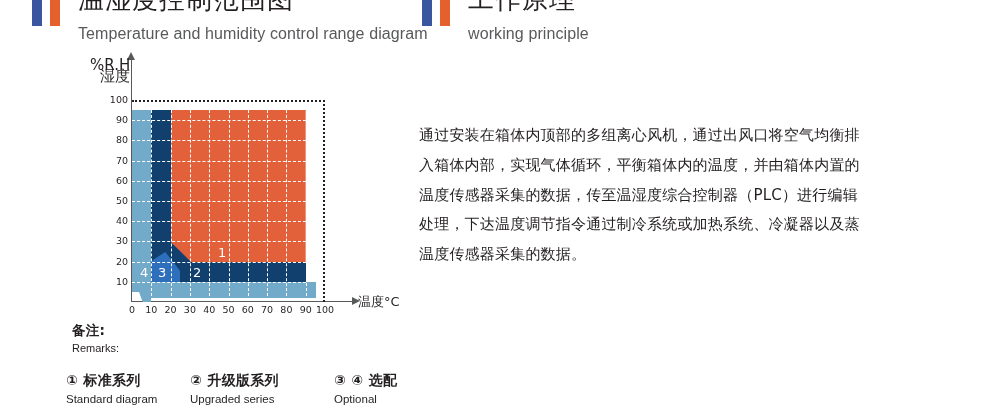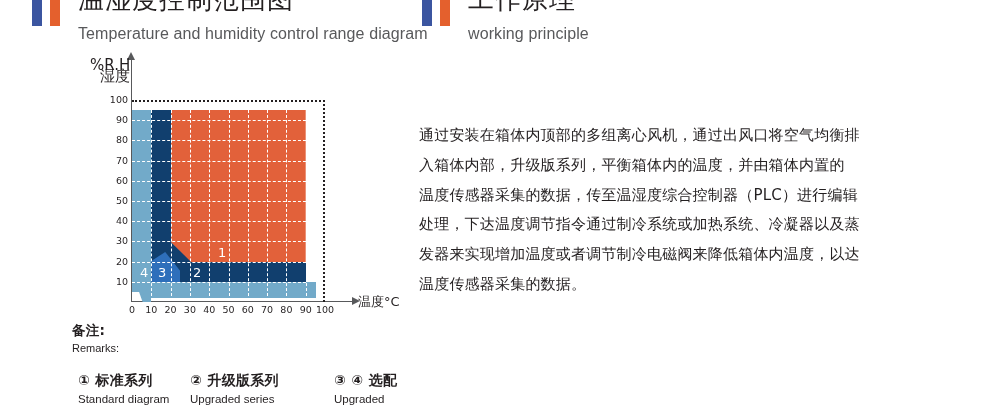--- a/index.html
+++ b/index.html
@@ -332,34 +332,33 @@
     <div class="region-label" style="left:8px; top:166px;">4</div>
   </div>
 </div>
 
 <div id="remarks">
   <div class="remarks-cn">备注:</div>
   <div class="remarks-en">Remarks:</div>
 </div>
 
 <div id="legend">
-    <div class="legend-item" style="left: 16px;">
+    <div class="legend-item" style="left: 4px;">
       <div class="legend-cn">① 标准系列</div>
       <div class="legend-en">Standard diagram</div>
     </div>
     <div class="legend-item" style="left: 128px;">
       <div class="legend-cn">② 升级版系列</div>
       <div class="legend-en">Upgraded series</div>
     </div>
     <div class="legend-item" style="left: 272px;">
       <div class="legend-cn">③ ④ 选配</div>
-      <div class="legend-en">Upgraded</div>
+      <div class="legend-en">Optional</div>
     </div>
   </div>
 
 <div id="principle-body">
     <div class="body-line">通过安装在箱体内顶部的多组离心风机，通过出风口将空气均衡排</div>
-    <div class="body-line">入箱体内部，升级版系列，平衡箱体内的温度，并由箱体内置的</div>
+    <div class="body-line">入箱体内部，实现气体循环，平衡箱体内的温度，并由箱体内置的</div>
     <div class="body-line">温度传感器采集的数据，传至温湿度综合控制器（PLC）进行编辑</div>
     <div class="body-line">处理，下达温度调节指令通过制冷系统或加热系统、冷凝器以及蒸</div>
-    <div class="body-line">发器来实现增加温度或者调节制冷电磁阀来降低箱体内温度，以达</div>
     <div class="body-line">温度传感器采集的数据。</div>
   </div>
 
 </body></html>

